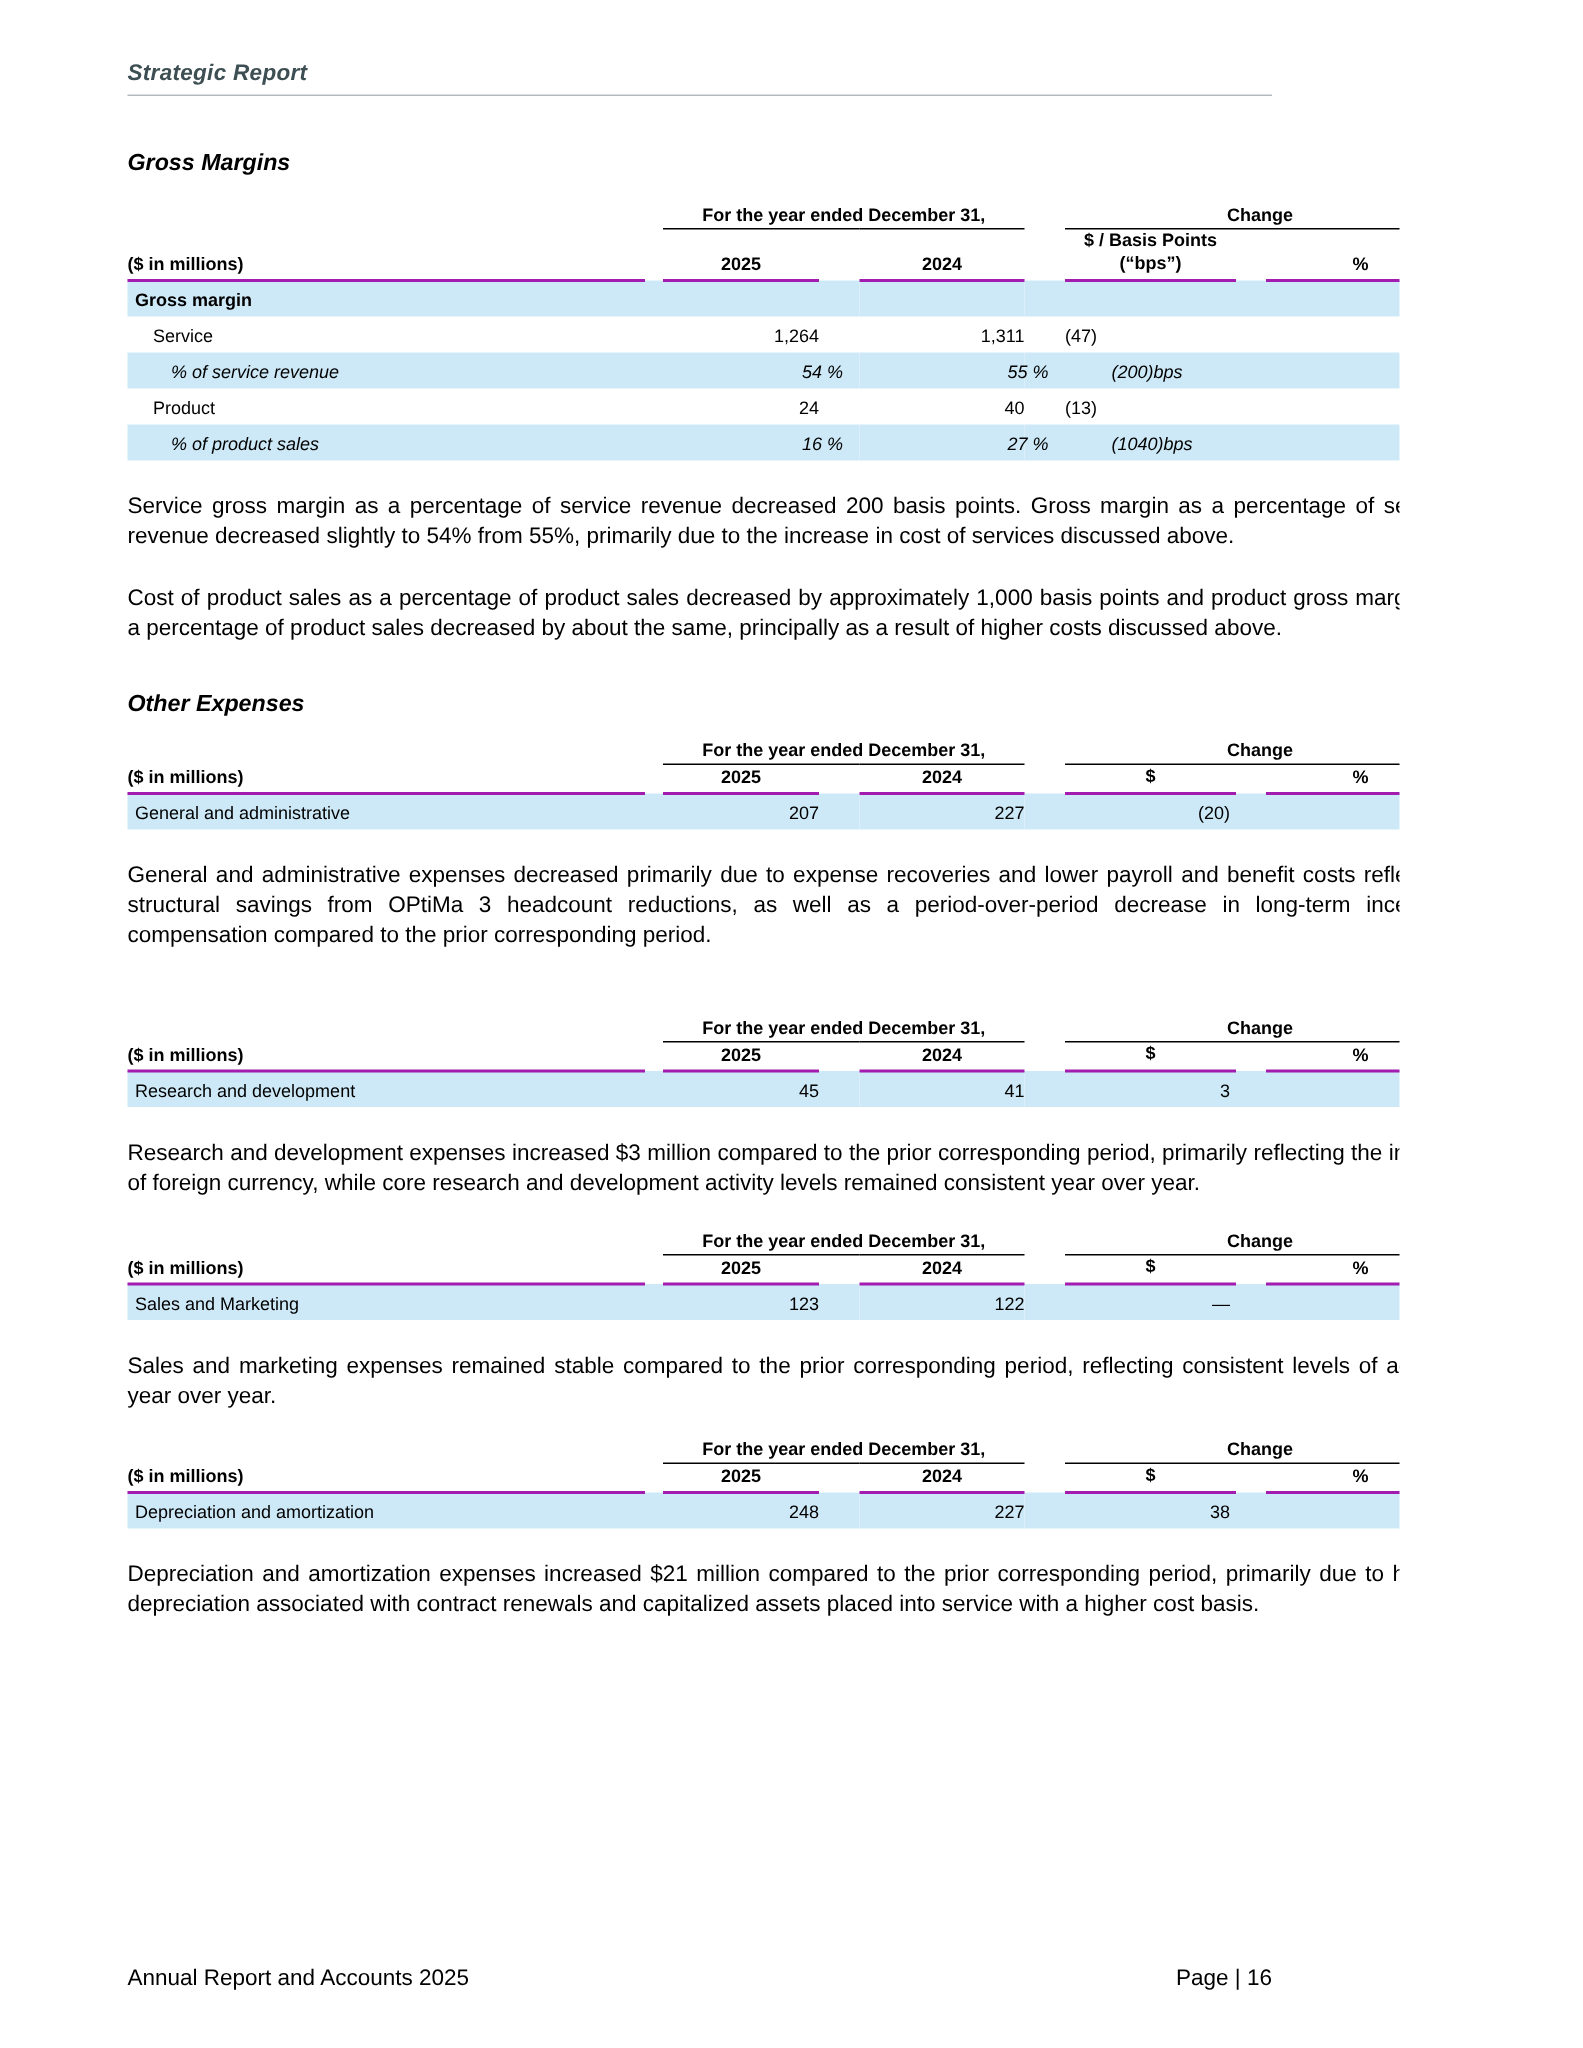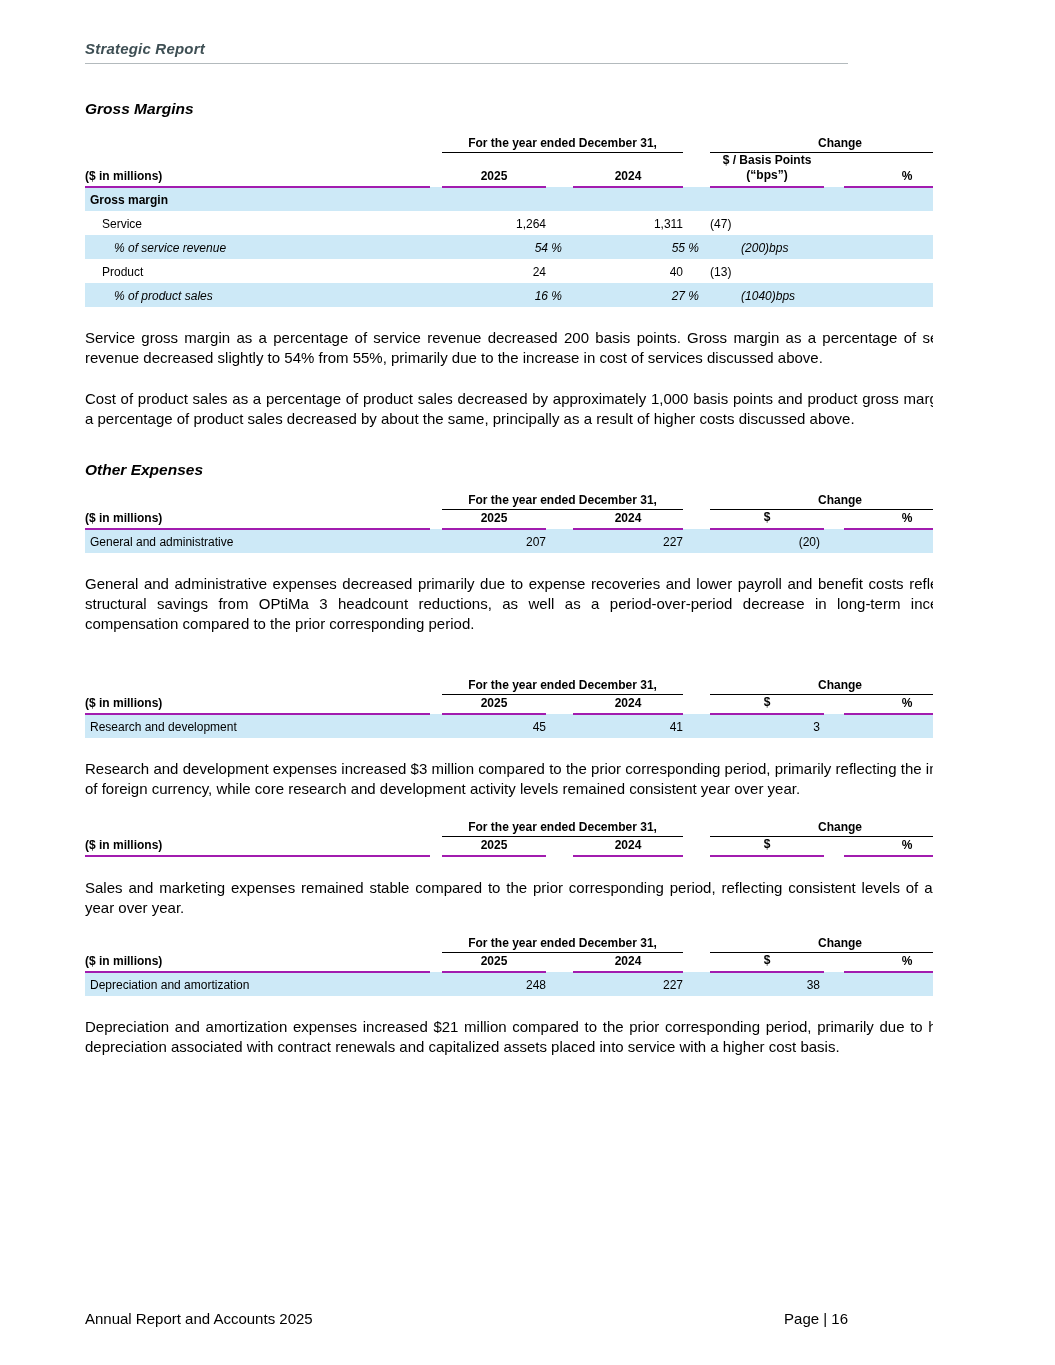--- a/index.html
+++ b/index.html
@@ -342,20 +342,31 @@
         <td class="unit under">($ in millions)</td>
         <td></td>
         <td class="yhead under">2025</td>
         <td></td>
         <td class="yhead under">2024</td>
         <td></td>
         <td class="chghead under">$</td>
         <td></td>
         <td class="pcthead under">%</td>
       </tr>
+      <tr class="data hl">
+        <td class="lbl">Sales and Marketing</td>
+        <td></td>
+        <td class="num">123</td>
+        <td></td>
+        <td class="num">122</td>
+        <td></td>
+        <td class="chg2">—</td>
+        <td></td>
+        <td class="pct">—</td>
+      </tr>
     </tbody>
       </table>
     <p class="body-text">Sales and marketing expenses remained stable compared to the prior corresponding period, reflecting consistent levels of activity year over year.</p>
 
     <table class="fin t-da">
       <colgroup>
         <col class="c-label">
           <col class="c-sp1">
           <col class="c-y">
           <col class="c-sp2">

